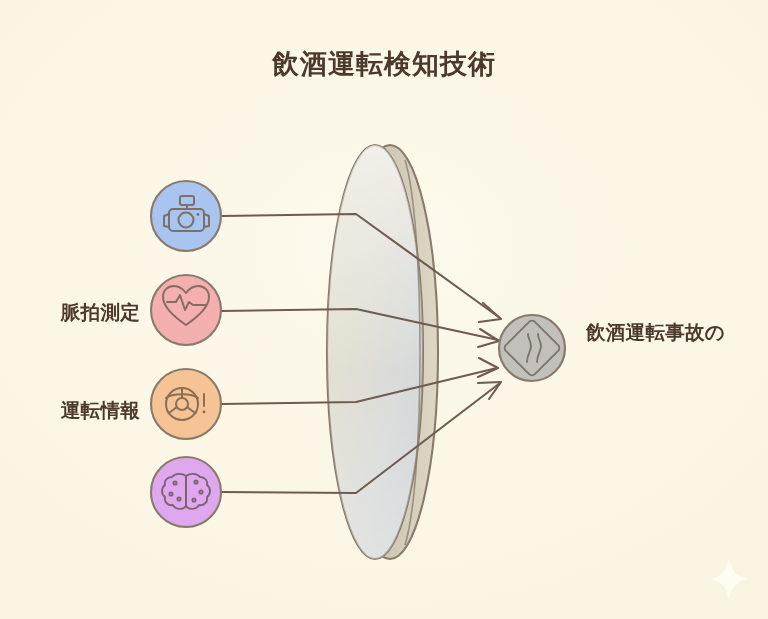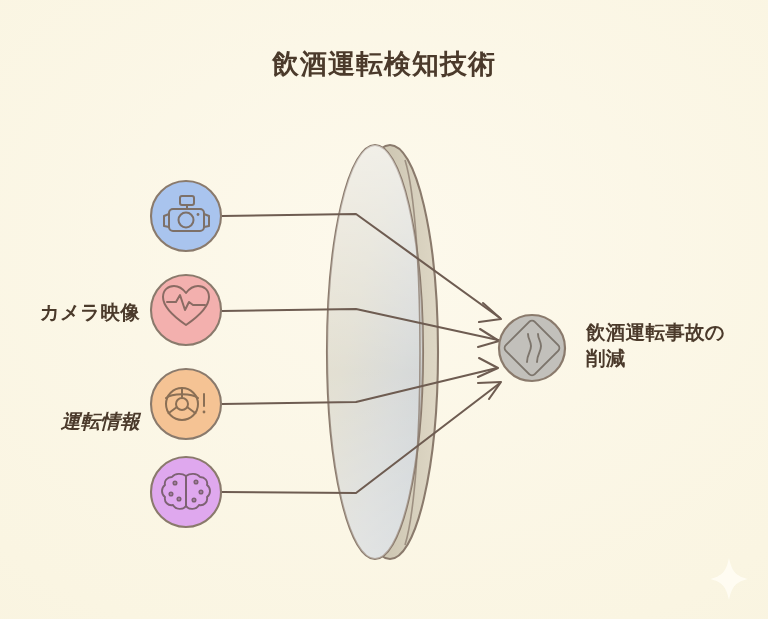--- a/index.html
+++ b/index.html
@@ -174,23 +174,22 @@
       </g>
     </g>
 
     <g>
       <path d="M 729 558 C 732 572 736 576 748 579 C 736 582 732 586 729 600
                C 726 586 722 582 710 579 C 722 576 726 572 729 558 Z" fill="#fffdf4" opacity="0.9"></path>
     </g>
   </svg>
 
 
-  <div class="src-label" style="left: 10px; top: 299px; width: 130px;">カメラ映像</div>
+  <div class="src-label" style="left: 10px; top: 299px; width: 130px;">脈拍測定</div>
 
-  <div class="src-label" style="left: 10px; top: 408px; width: 130px; font-style: italic;">運転情報</div>
+  <div class="src-label" style="left: 10px; top: 397px; width: 130px;">運転情報</div>
 
 
   <div class="out-label">
     <span>飲酒運転事故の</span>
-    <span>削減</span>
   </div>
 
 </div>
 
 </body></html>

